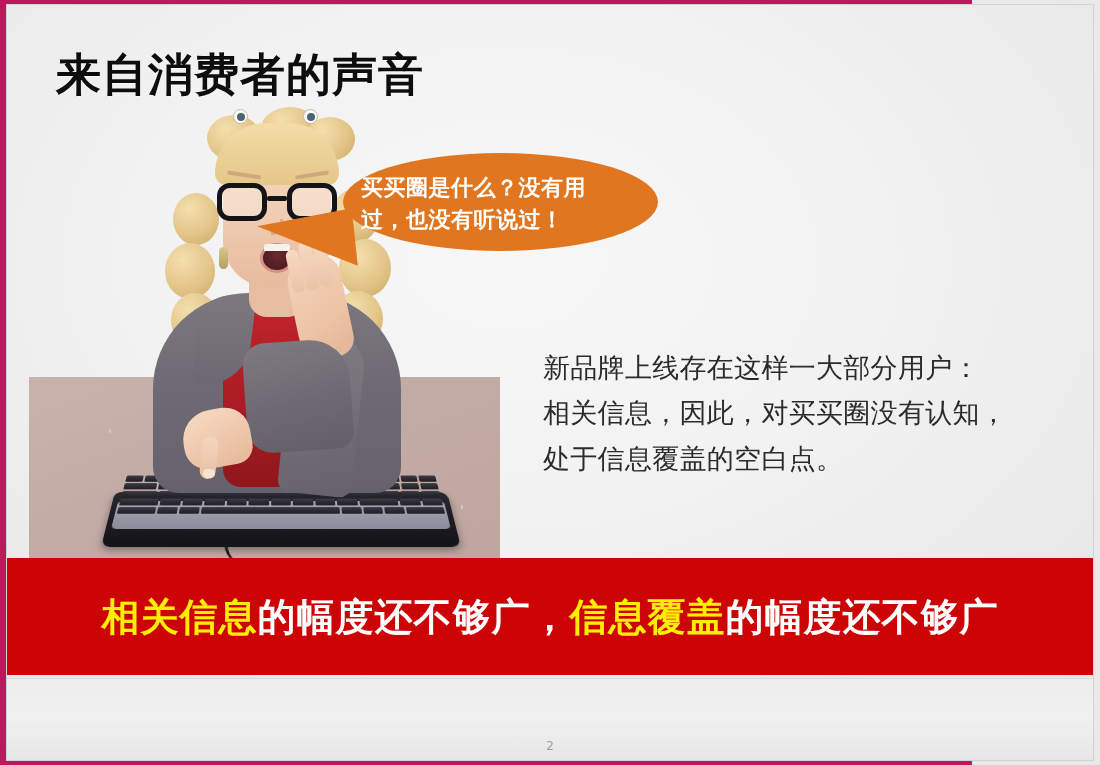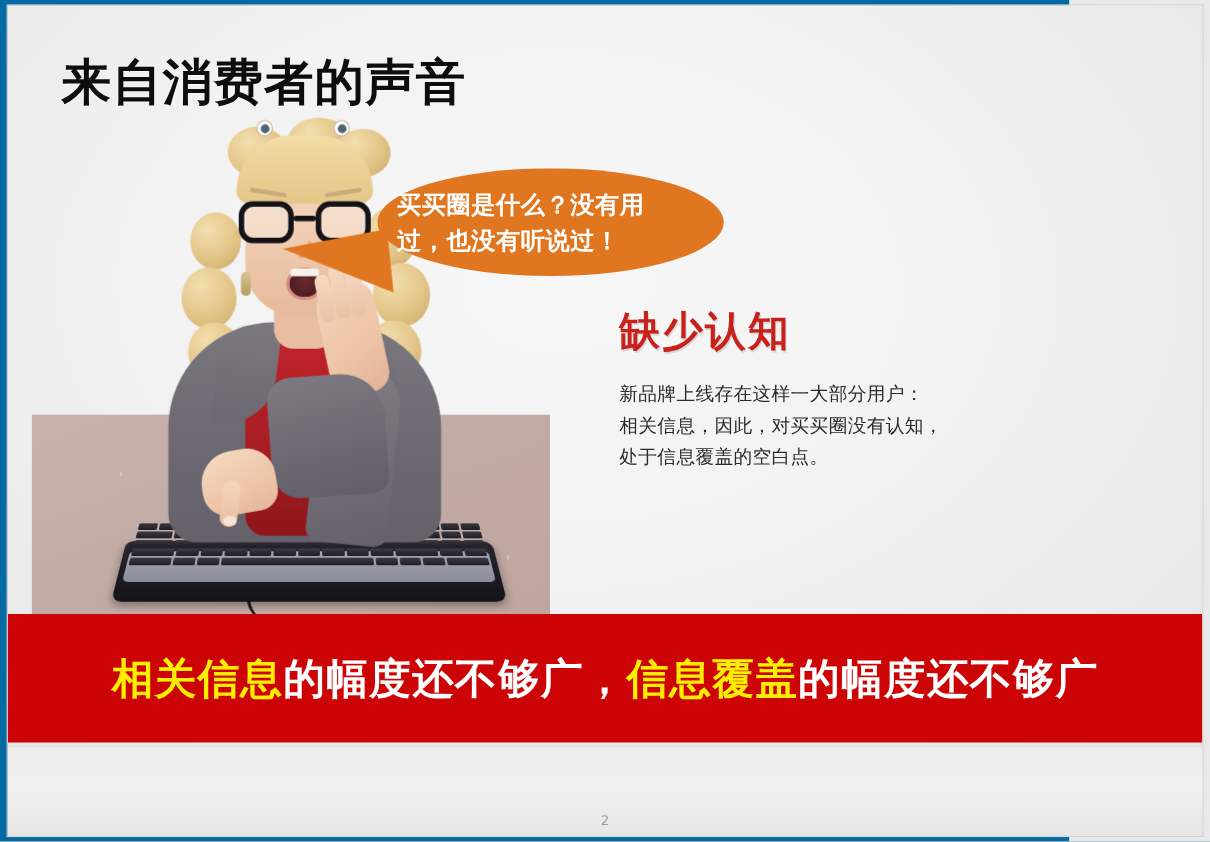--- a/index.html
+++ b/index.html
@@ -9,21 +9,21 @@
     height: 765px;
     overflow: hidden;
     background: #e9e9e9;
     font-family: "DejaVu Sans", "Liberation Sans", sans-serif;
   }
 
   #slide-root {
     position: relative;
     width: 972px;
     height: 765px;
-    background: #0369a1;
+    background: #be185d;
   }
 
   
   .viewer-frame {
     position: absolute;
     left: 6px; top: 4px;
     width: 1088px; height: 757px;
     border: 1px solid #d2d2d2;
     background: linear-gradient(180deg,#ececec 0%,#f2f2f2 40%,#e6e6e6 100%);
   }
@@ -325,23 +325,23 @@
     left: 556px; top: 272px;
     font-size: 37px;
     font-weight: 700;
     color: #c8201a;
     letter-spacing: 2px;
     text-shadow: 1px 1px 0 rgba(0,0,0,.12);
     white-space: nowrap;
   }
   .body-copy {
     position: absolute;
-    left: 556px; top: 340px;
+    left: 536px; top: 340px;
     width: 450px;
-    font-size: 17px;
+    font-size: 27px;
     line-height: 1.68;
     color: #2b2b2b;
     letter-spacing: .3px;
   }
   .body-copy div { white-space: nowrap; }
 
   
   .red-banner {
     position: absolute;
     left: 0; top: 553px;
@@ -535,21 +535,20 @@
     <div class="point-finger"></div>
     <div class="point-nail"></div>
 
     <div class="bubble-tail"></div>
     <div class="bubble"></div>
     <div class="bubble-text">
       <div>买买圈是什么？没有用</div>
       <div>过，也没有听说过！</div>
     </div>
 
-    <div class="sub-heading">缺少认知</div>
     <div class="body-copy">
       <div>新品牌上线存在这样一大部分用户：</div>
       <div>相关信息，因此，对买买圈没有认知，</div>
       <div>处于信息覆盖的空白点。</div>
     </div>
 
     <div class="red-banner">
       <div class="banner-text"><span class="hl">相关信息</span><span>的幅度还不够广，</span><span class="hl">信息覆盖</span><span>的幅度还不够广</span></div>
     </div>
 

